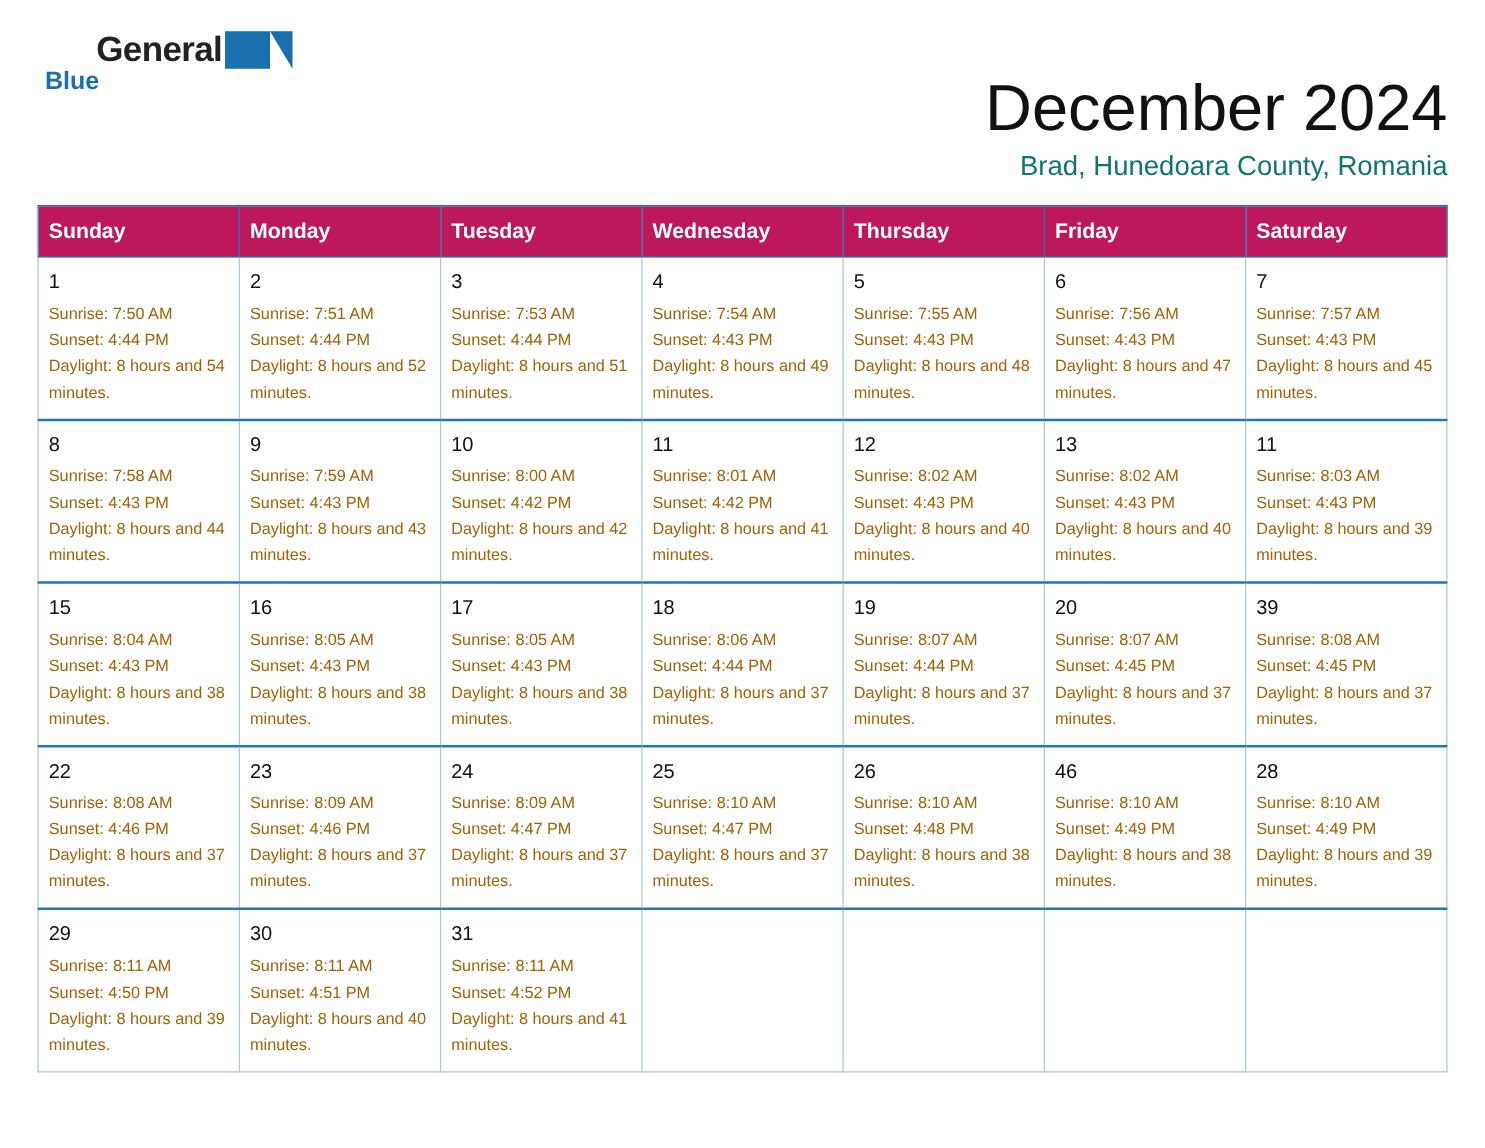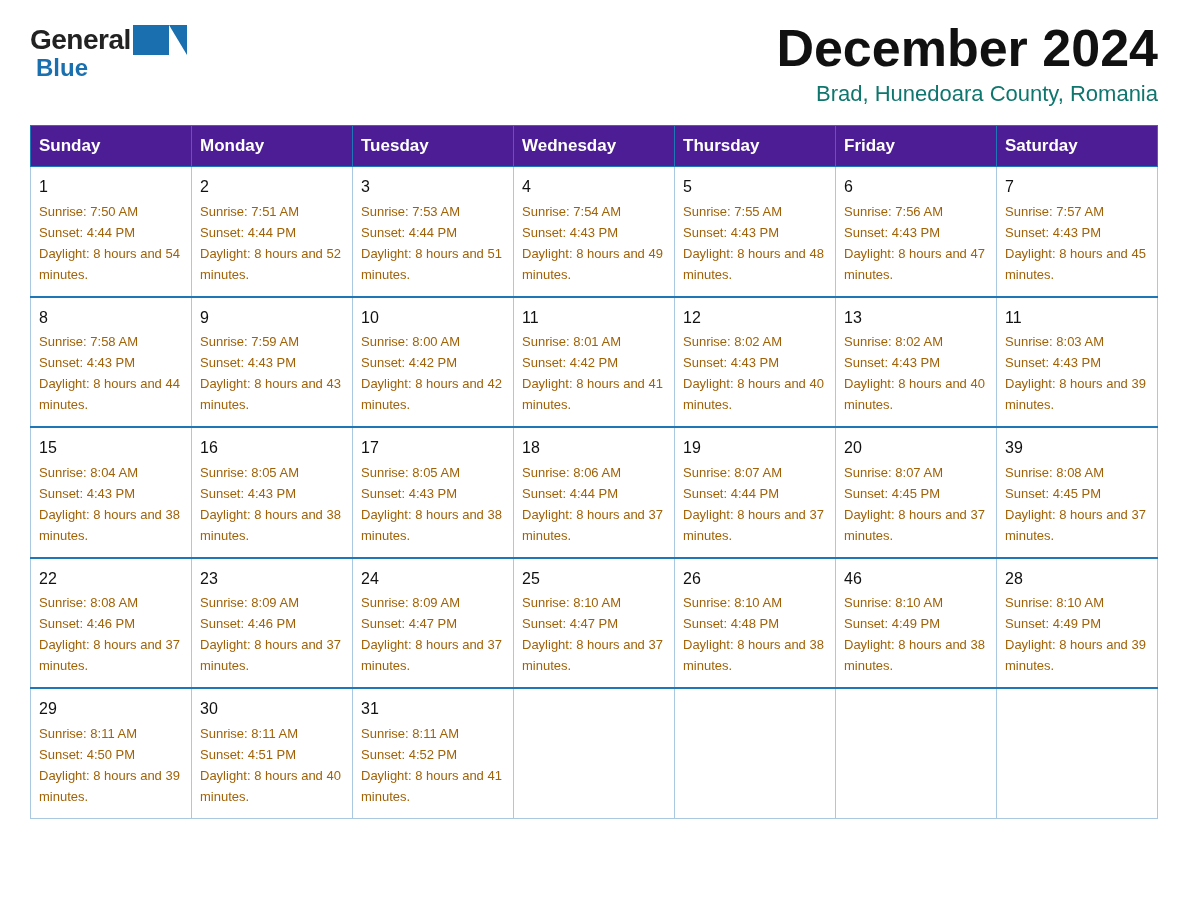--- a/index.html
+++ b/index.html
@@ -25,20 +25,21 @@
     }
     .logo-text {
       display: flex;
       align-items: center;
     }
     .logo-general {
       font-size: 28px;
       font-weight: bold;
       color: #222;
       letter-spacing: -0.5px;
+      margin-left: 47px;
     }
     .logo-blue-box {
       width: 36px;
       height: 30px;
       background: #1a6faf;
       margin-left: 2px;
       display: flex;
       align-items: center;
       justify-content: center;
       position: relative;
@@ -47,47 +48,48 @@
       width: 0;
       height: 0;
       border-left: 18px solid transparent;
       border-right: 0px solid transparent;
       border-top: 30px solid #1a6faf;
       position: absolute;
       right: -18px;
       top: 0;
     }
     .logo-blue-word {
-      font-size: 24px;
+      font-size: 20px;
       font-weight: bold;
       color: #1a6faf;
       margin-top: -2px;
       margin-left: 6px;
     }
     .title-area {
       text-align: right;
     }
     .calendar-title {
       font-size: 52px;
-      font-weight: bold;
+      font-weight: normal;
       color: #111;
       line-height: 1.1;
+      margin-top: 39px;
     }
     .calendar-subtitle {
       font-size: 22px;
       color: #0f766e;
       margin-top: 4px;
     }
     table {
       width: 100%;
       border-collapse: collapse;
       table-layout: fixed;
     }
     thead tr th {
-      background: #4c1d95;
+      background: #be185d;
       color: #fff;
       font-size: 17px;
       font-weight: bold;
       padding: 10px 8px;
       text-align: left;
       border: 1px solid #2077b8;
     }
     tbody tr td {
       vertical-align: top;
       border: 1px solid #aac8e0;

